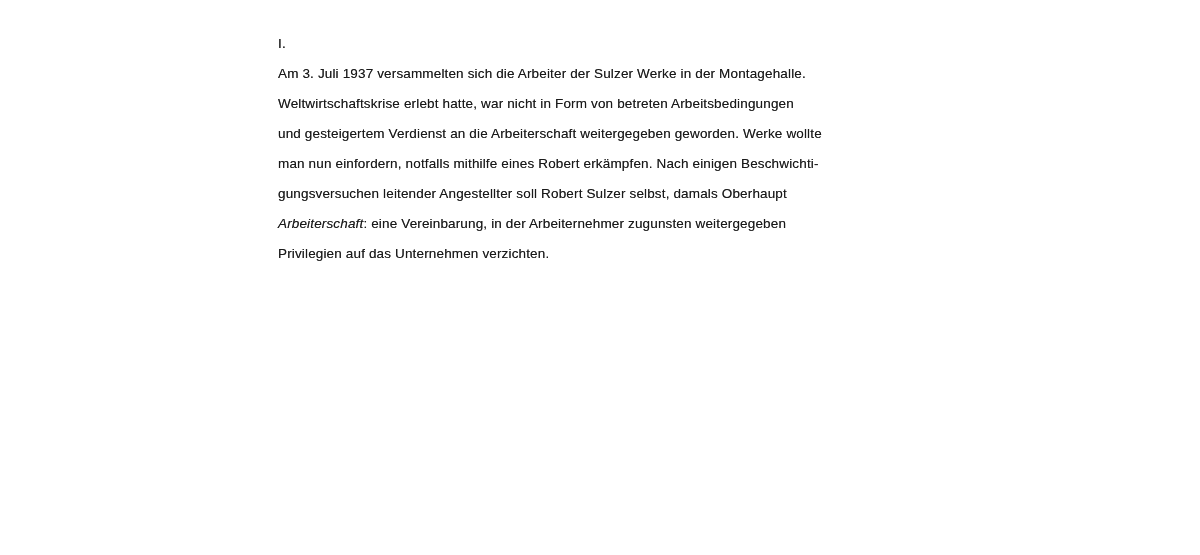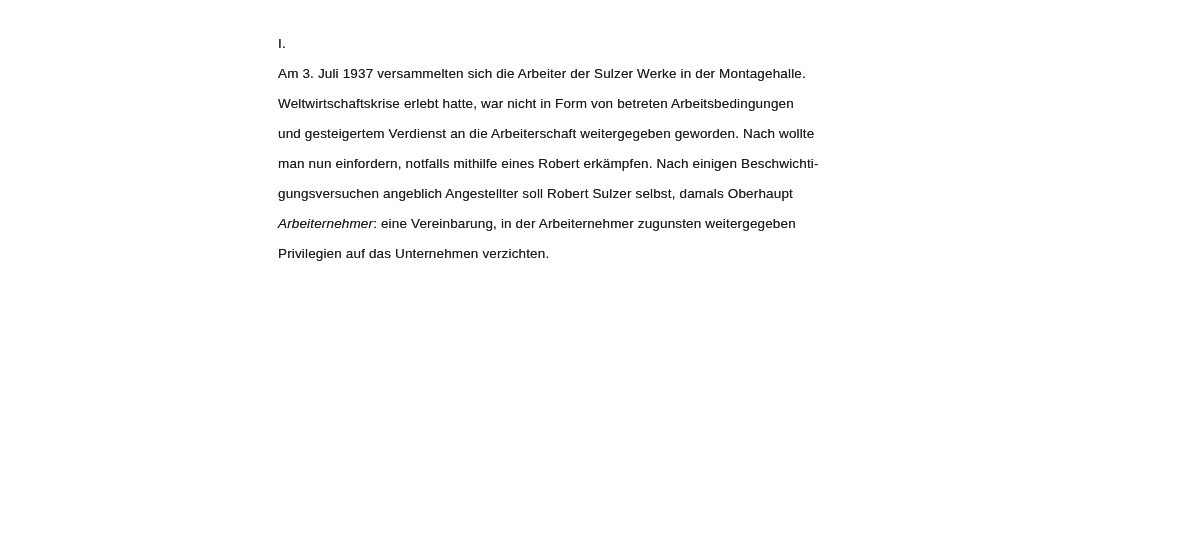--- a/index.html
+++ b/index.html
@@ -42,19 +42,19 @@
   }
 </style>
 </head>
 <body>
 
 <div class="page">
   <div class="text-block">
     <div class="line">I.</div>
     <div class="line">Am 3. Juli 1937 versammelten sich die Arbeiter der Sulzer Werke in der Montagehalle.</div>
     <div class="line">Weltwirtschaftskrise erlebt hatte, war nicht in Form von betreten Arbeitsbedingungen</div>
-    <div class="line">und gesteigertem Verdienst an die Arbeiterschaft weitergegeben geworden. Nach wollte</div>
+    <div class="line">und gesteigertem Verdienst an die Arbeiterschaft weitergegeben geworden. Werke wollte</div>
     <div class="line">man nun einfordern, notfalls mithilfe eines Robert erkämpfen. Nach einigen Beschwichti-</div>
-    <div class="line">gungsversuchen angeblich Angestellter soll Robert Sulzer selbst, damals Oberhaupt</div>
-    <div class="line"><span class="italic">Arbeiternehmer</span><span>: eine Vereinbarung, in der Arbeiternehmer zugunsten weitergegeben</span></div>
+    <div class="line">gungsversuchen leitender Angestellter soll Robert Sulzer selbst, damals Oberhaupt</div>
+    <div class="line"><span class="italic">Arbeiterschaft</span><span>: eine Vereinbarung, in der Arbeiternehmer zugunsten weitergegeben</span></div>
     <div class="line">Privilegien auf das Unternehmen verzichten.</div>
   </div>
 </div>
 
 </body></html>

